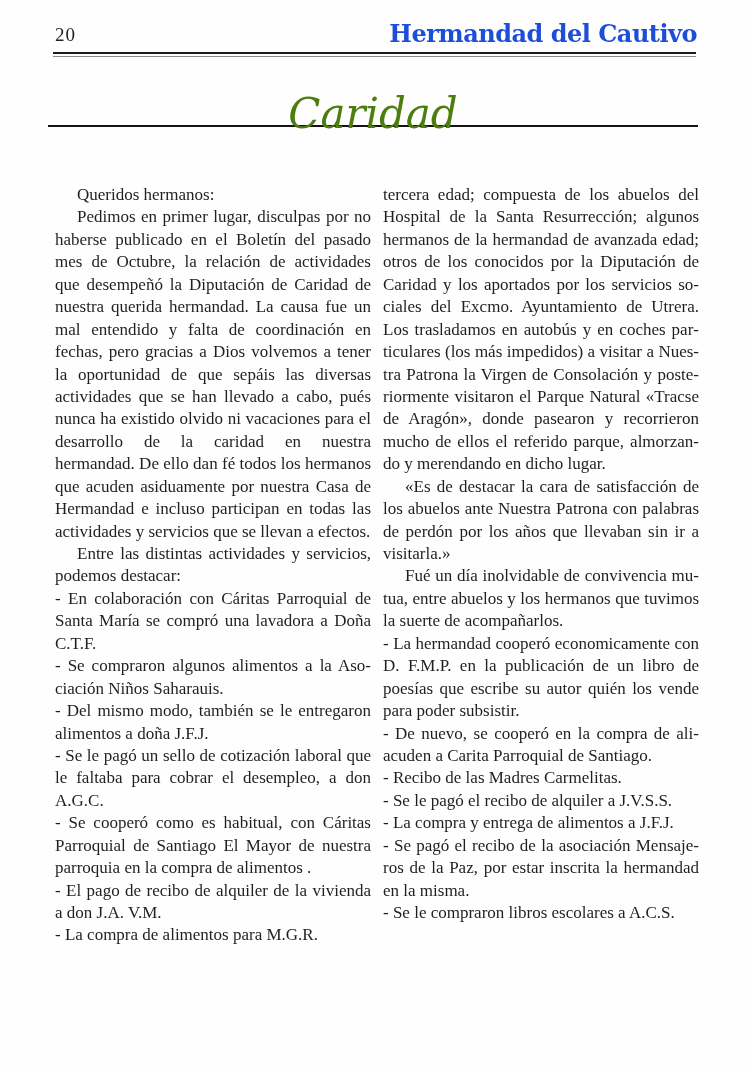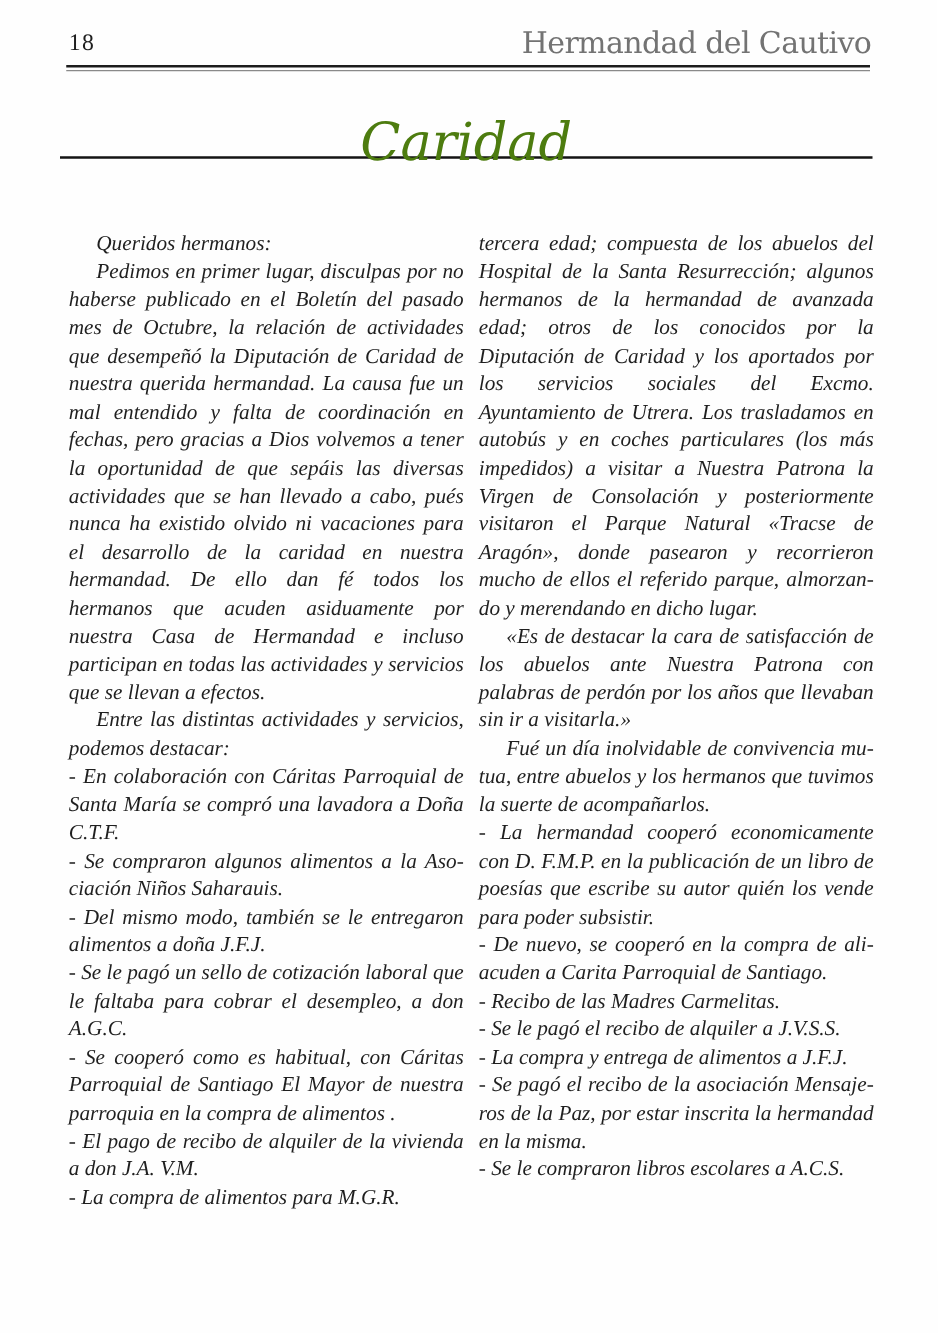--- a/index.html
+++ b/index.html
@@ -27,25 +27,25 @@
     align-items: flex-end;
   }
   .page-number {
     font-size: 19px;
     line-height: 1;
     padding-bottom: 2px;
     letter-spacing: 1px;
   }
   .header-title {
     font-family: "DejaVu Serif", serif;
-    font-weight: normal;
+    font-weight: bold;
     font-size: 24px;
     line-height: 1;
     letter-spacing: -0.5px;
-    color: #737373;
+    color: #1d4ed8;
     margin-left: 30px;
   }
   .double-rule {
     position: absolute;
     left: 53px;
     width: 643px;
     top: 52px;
   }
   .rule-thick { height: 2px; background: #1c1c1c; }
   .rule-thin  { height: 1px; background: #8a8a8a; margin-top: 2px; }
@@ -77,40 +77,39 @@
   }
 
   
   .columns {
     position: absolute;
     left: 55px;
     top: 184px;
     width: 644px;
     display: flex;
     gap: 12px;
-    font-style: italic;
   }
   .col {
     width: 316px;
     font-size: 17px;
     line-height: 22.43px;
     text-align: justify;
     hyphens: manual;
     -webkit-hyphens: manual;
   }
   .para { margin: 0; }
   .para.indent { text-indent: 22px; }
 </style>
 </head>
 <body>
 
 <div class="page">
 
   <header class="page-header">
-    <span class="page-number">18</span>
+    <span class="page-number">20</span>
     <span class="header-title">Hermandad del Cautivo</span>
   </header>
 
   <div class="double-rule">
     <div class="rule-thick"></div>
     <div class="rule-thin"></div>
   </div>
 
   <div class="title-block">
     <h1 class="section-title">Caridad</h1>

